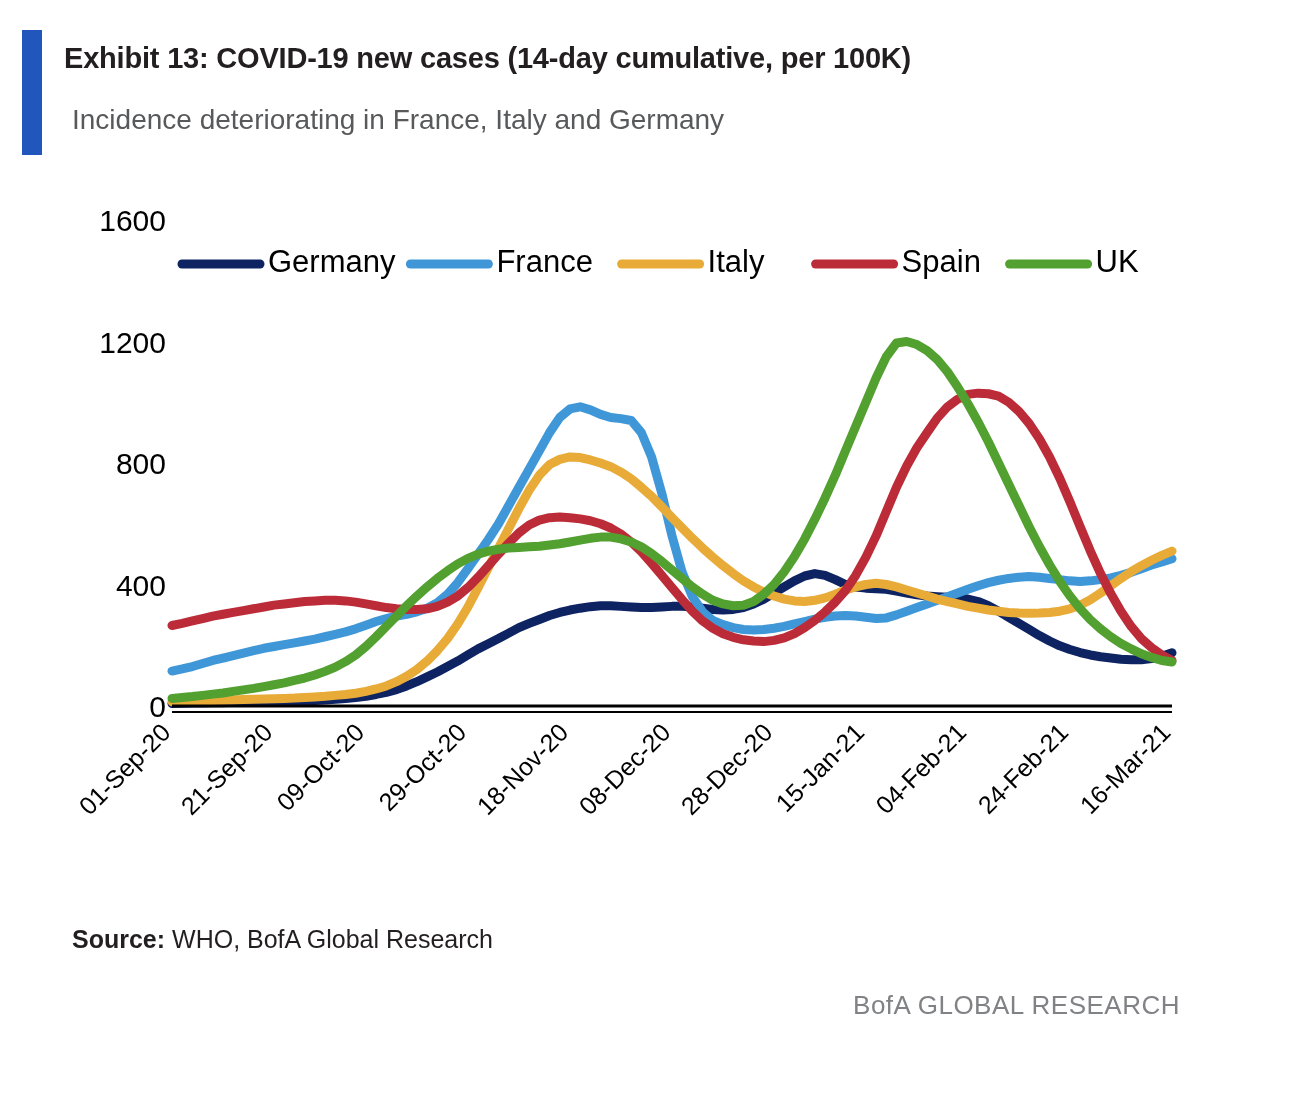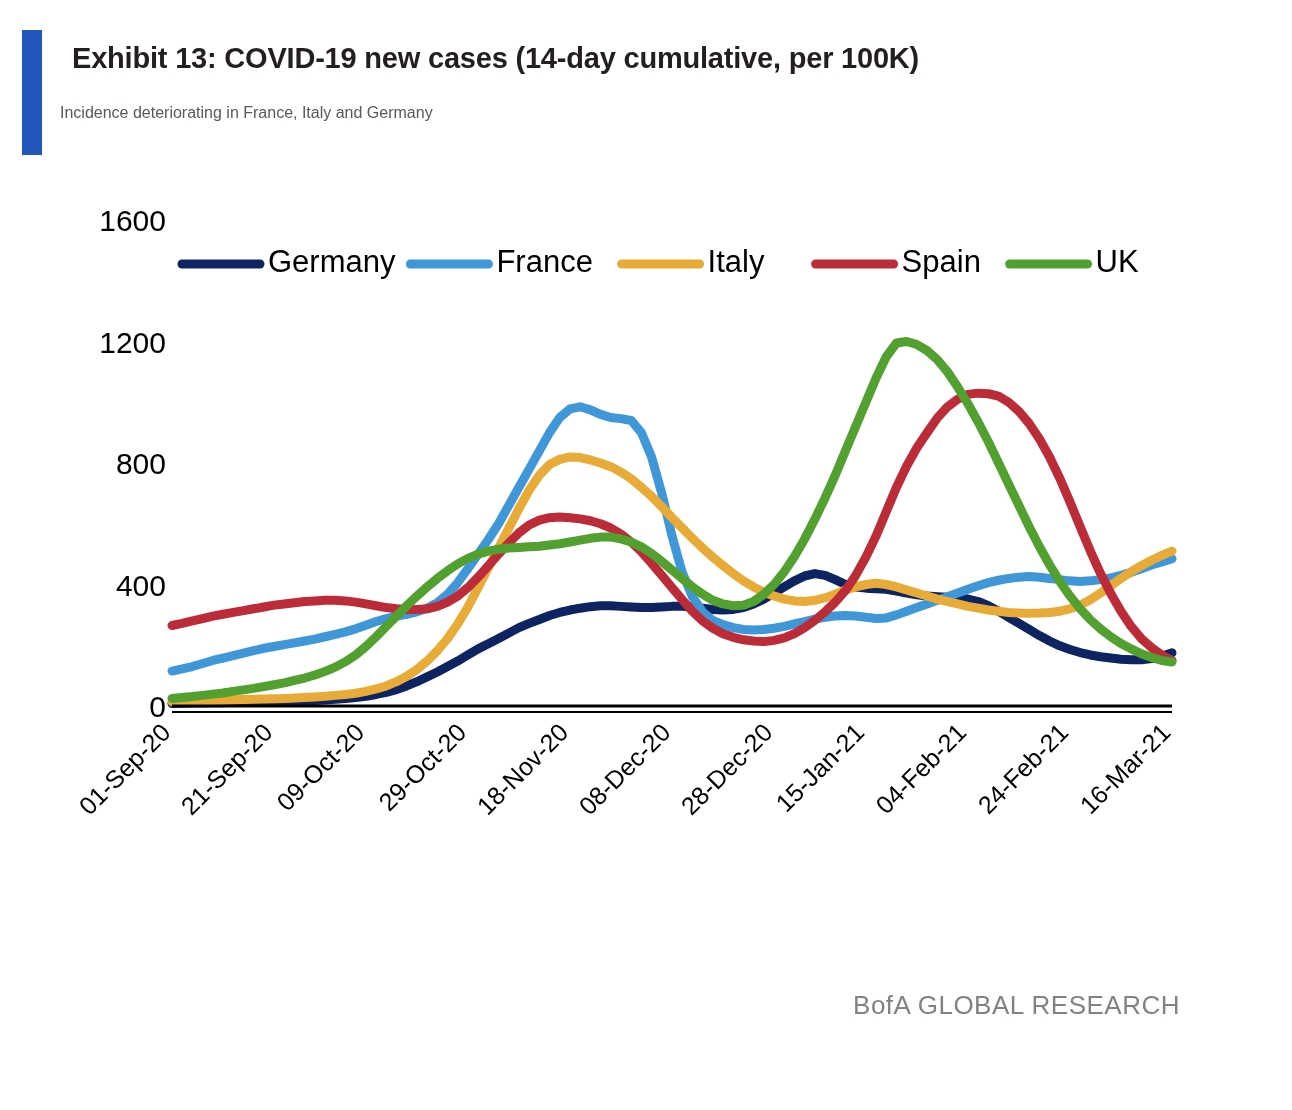--- a/index.html
+++ b/index.html
@@ -24,33 +24,33 @@
   .accent-bar {
     position: absolute;
     left: 22px;
     top: 30px;
     width: 20px;
     height: 125px;
     background: #2157bd;
   }
   .title {
     position: absolute;
-    left: 72px;
+    left: 64px;
     top: 42px;
     font-size: 29px;
     font-weight: bold;
     letter-spacing: -0.2px;
     color: #231f20;
     white-space: nowrap;
   }
   .subtitle {
     position: absolute;
-    left: 60px;
+    left: 72px;
     top: 104px;
-    font-size: 16px;
+    font-size: 28px;
     font-weight: normal;
     color: #58595b;
     white-space: nowrap;
   }
 
   
   .chart-area {
     position: absolute;
     left: 0;
     top: 180px;
@@ -163,16 +163,19 @@
           <text x="672" y="554" transform="rotate(-45 672.00 554.00)" class="xtick">08-Dec-20</text>
           <text x="774.0408163265306" y="554" transform="rotate(-45 774.04 554.00)" class="xtick">28-Dec-20</text>
           <text x="865.8775510204082" y="554" transform="rotate(-45 865.88 554.00)" class="xtick">15-Jan-21</text>
           <text x="967.9183673469388" y="554" transform="rotate(-45 967.92 554.00)" class="xtick">04-Feb-21</text>
           <text x="1069.9591836734694" y="554" transform="rotate(-45 1069.96 554.00)" class="xtick">24-Feb-21</text>
           <text x="1172" y="554" transform="rotate(-45 1172.00 554.00)" class="xtick">16-Mar-21</text>
         </g>
     </svg>
   </div>
 
+  <div class="source">
+    <b>Source:</b><span> WHO, BofA Global Research</span>
+  </div>
 
   <div class="brand">BofA GLOBAL RESEARCH</div>
 
 </div>
 
 </body></html>

